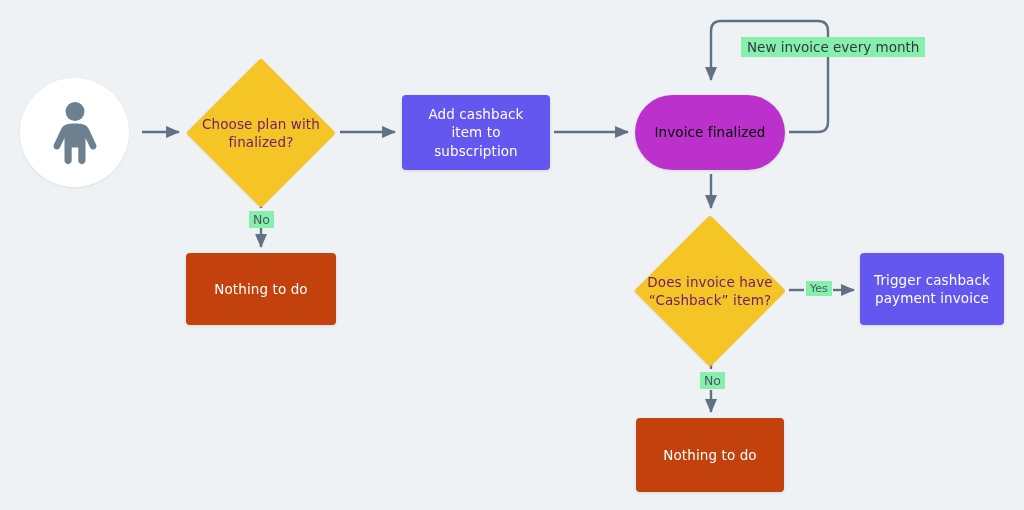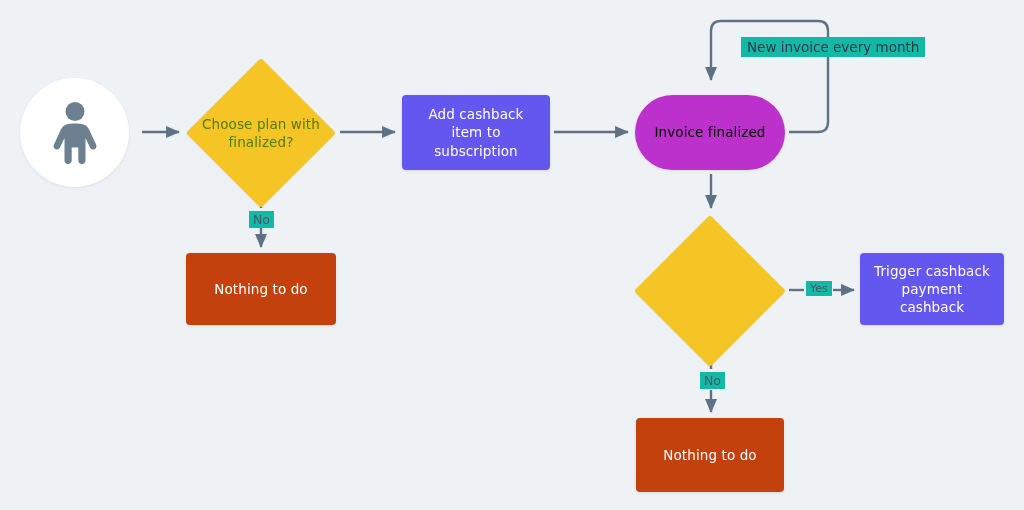--- a/index.html
+++ b/index.html
@@ -59,21 +59,21 @@
     width: 100%;
     height: 100%;
     background: #f5c525;
     transform: rotate(45deg) scale(0.7072);
     border-radius: 4px;
     box-shadow: 0 1px 2px rgba(60,72,88,0.12);
   }
   .diamond .dlabel {
     position: relative;
     z-index: 2;
-    color: #4d7c0f;
+    color: #701a75;
     font-size: 13.5px;
     letter-spacing: 0.1px;
     padding: 0 4px;
   }
   #decision-plan {
     left: 186px;
     top: 58px;
     width: 150px;
     height: 150px;
   }
@@ -134,21 +134,21 @@
     font-size: 13.5px;
     letter-spacing: 0.1px;
     box-shadow: 0 1px 3px rgba(60,72,88,0.14);
   }
 
   
   .edge-label {
     position: absolute;
     color: #4a5663;
     font-size: 12.5px;
-    background: #14b8a6;
+    background: #86efac;
     padding: 1px 4px;
     white-space: nowrap;
   }
   #label-no-1 { left: 249px; top: 211px; }
   #label-no-2 { left: 700px; top: 372px; }
   #label-yes  { left: 806px; top: 281px; font-size: 11px; }
   #label-new-invoice {
     left: 741px;
     top: 37px;
     font-size: 13.5px;
@@ -227,26 +227,30 @@
       <span>subscription</span>
     </div>
   </div>
 
   <div class="node" id="pill-invoice">
     <span>Invoice finalized</span>
   </div>
 
   <div class="node diamond" id="decision-cashback">
     <div class="shape"></div>
+    <div class="dlabel">
+      <span>Does invoice have</span><br>
+      <span>“Cashback” item?</span>
+    </div>
   </div>
 
   <div class="node rect indigo" id="box-trigger">
     <div class="rlabel">
       <span>Trigger cashback</span><br>
-      <span>payment cashback</span>
+      <span>payment invoice</span>
     </div>
   </div>
 
   <div class="node rect teal" id="box-nothing-1">
     <span class="rlabel">Nothing to do</span>
   </div>
 
   <div class="node rect teal" id="box-nothing-2">
     <span class="rlabel">Nothing to do</span>
   </div>

